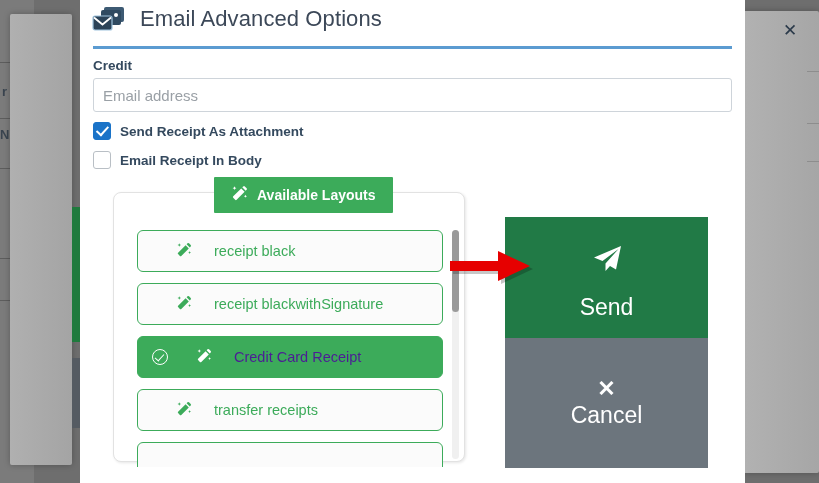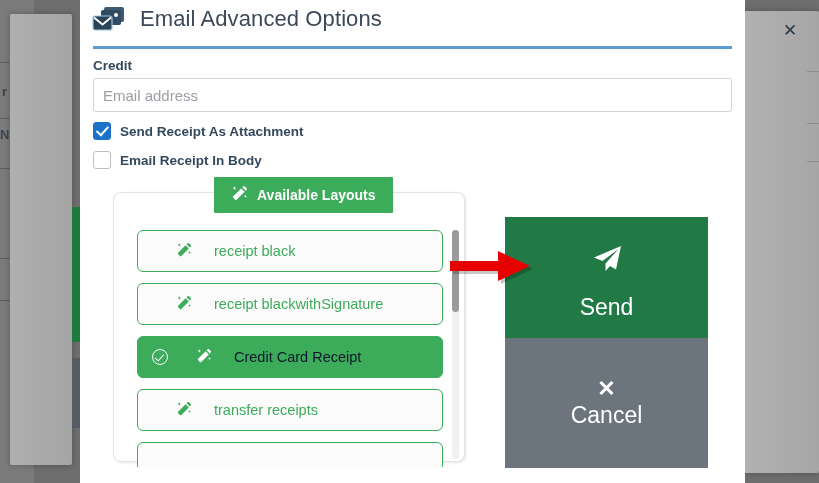--- a/index.html
+++ b/index.html
@@ -210,21 +210,21 @@
     margin-bottom: 11px;
     font-size: 14.5px;
     color: #3cab5a;
     gap: 22px;
     cursor: pointer;
     position: relative;
   }
   .layout-item.selected {
     background: #3cab5a;
     border-color: #3cab5a;
-    color: #0f172a;
+    color: #4c1d95;
     padding-left: 14px;
   }
   .layout-check {
     width: 16px; height: 16px;
     border: 1.6px solid #fff;
     border-radius: 50%;
     position: relative;
     flex: 0 0 auto;
     margin-right: 6px;
   }

